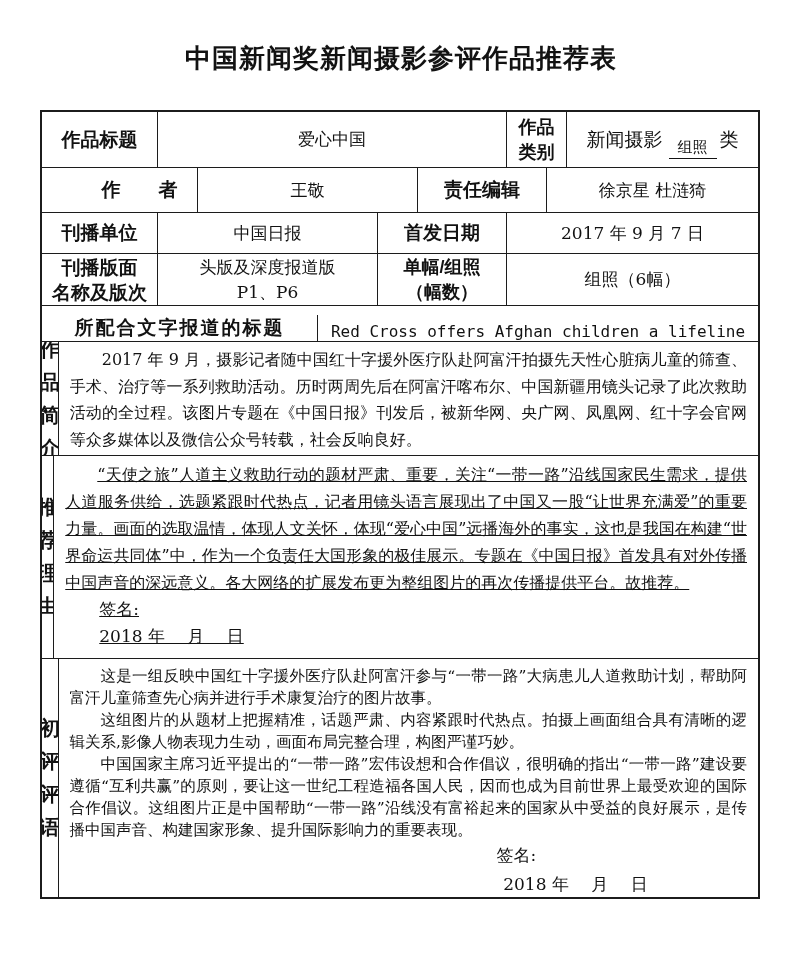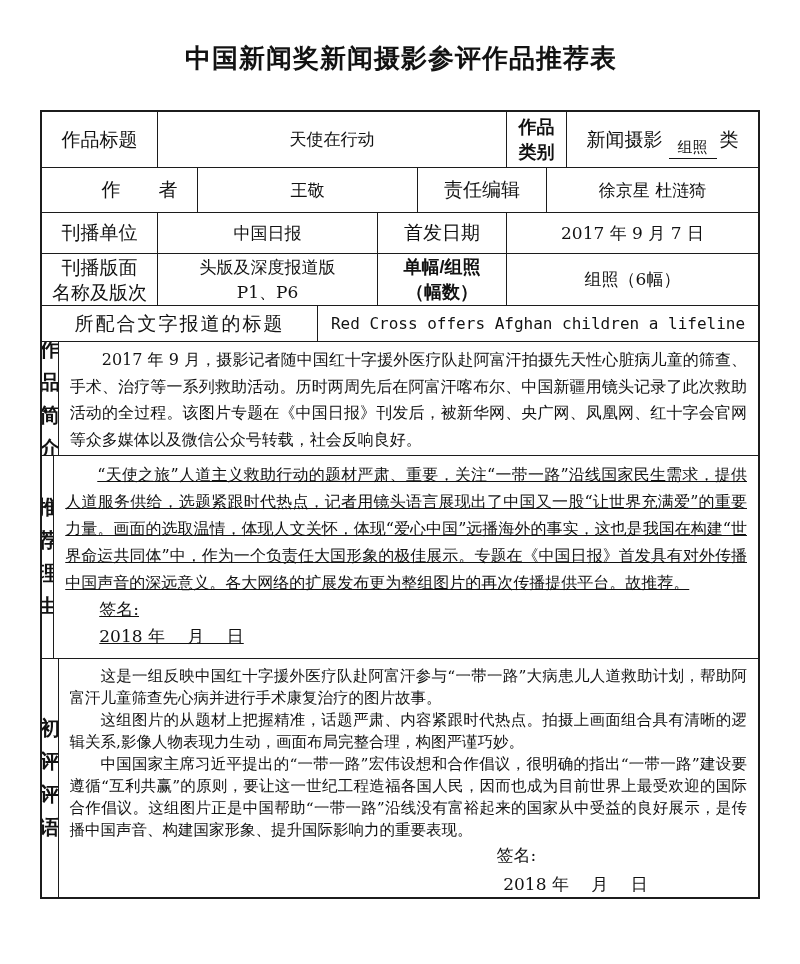--- a/index.html
+++ b/index.html
@@ -26,28 +26,28 @@
   .row:last-child { border-bottom: none; flex: 1 1 auto; }
   .cell {
     border-right: 1.5px solid #1c1c1c;
     display: flex; align-items: center; justify-content: center;
     text-align: center; overflow: hidden;
   }
   .cell:last-child { border-right: none; }
   .grow { flex: 1 1 auto; }
 
   .r1 { height: 56px; } .r2 { height: 45px; padding-left: 40px; } .r3 { height: 41px; }
-  .r4 { height: 52px; } .r5 { height: 36px; } .r6 { height: 114px; }
+  .r4 { height: 52px; } .r5 { height: 36px; align-items: flex-end; } .r6 { height: 114px; }
   .r7 { height: 203px; }
 
   .wL { width: 116px; } .wA { width: 349px; } .wB { width: 60px; }
   .w2 { width: 220px; } .w3 { width: 129px; } .w5 { width: 276px; }
   .wS { width: 56px; }
 
-  .lbl  { font-weight: normal; font-size: 19px; }
+  .lbl  { font-weight: bold; font-size: 19px; }
   .lbl2 { font-weight: bold; font-size: 18px; }
   .sp   { letter-spacing: 2px; }
   .pre  { white-space: pre-line; line-height: 25px; }
   .slbl { font-weight: bold; font-size: 20px; white-space: pre-line; line-height: 33px; }
 
   .val  { font-size: 17px; font-family: "DejaVu Serif", serif; }
   .eng  { font-family: "DejaVu Sans Mono", monospace; font-size: 16px; }
 
   .cat  { font-size: 19px; font-family: "DejaVu Serif", serif; }
   .cat .u {
@@ -74,21 +74,21 @@
 <body>
 
 <div class="page">
 
   <h1 class="title">中国新闻奖新闻摄影参评作品推荐表</h1>
 
   <div class="tbl">
 
     <div class="row r1">
       <div class="cell lbl wL">作品标题</div>
-      <div class="cell val wA">天使在行动</div>
+      <div class="cell val wA">爱心中国</div>
       <div class="cell lbl2 pre wB">作品
 类别</div>
       <div class="cell cat grow">
         <span>新闻摄影</span>
         <span class="u">组照</span>
         <span>类</span>
       </div>
     </div>
 
     <div class="row r2">

